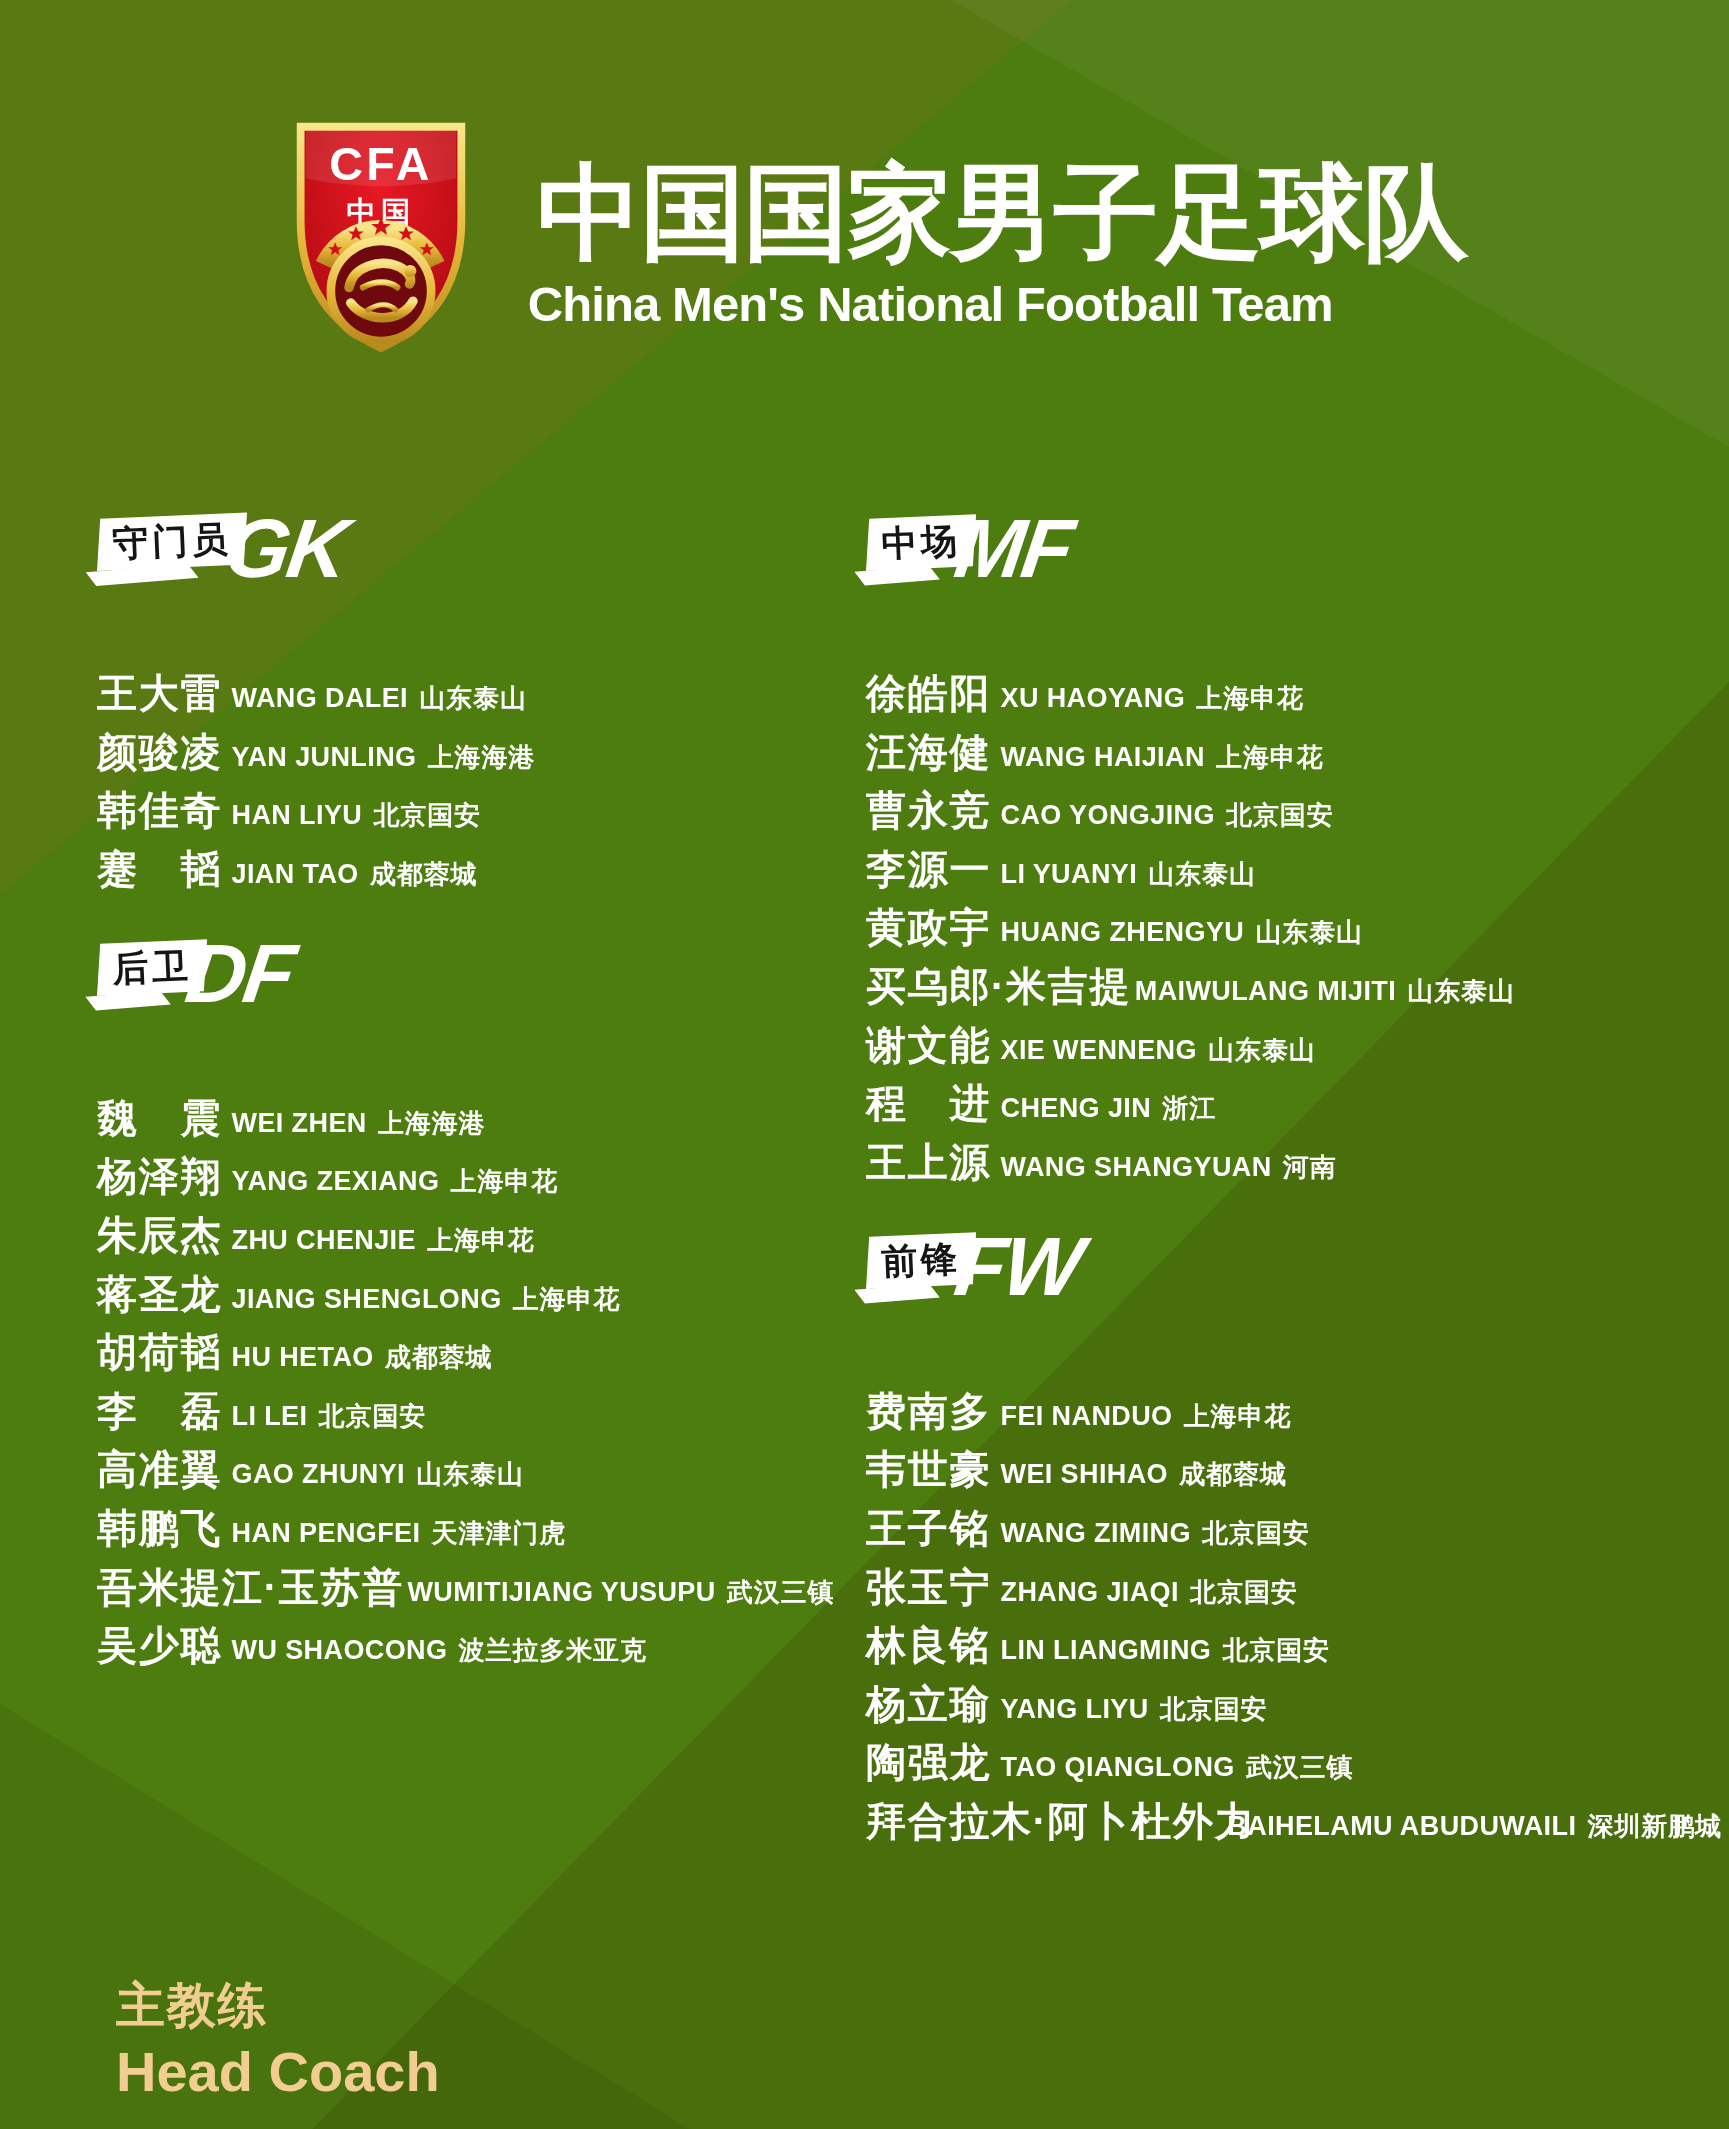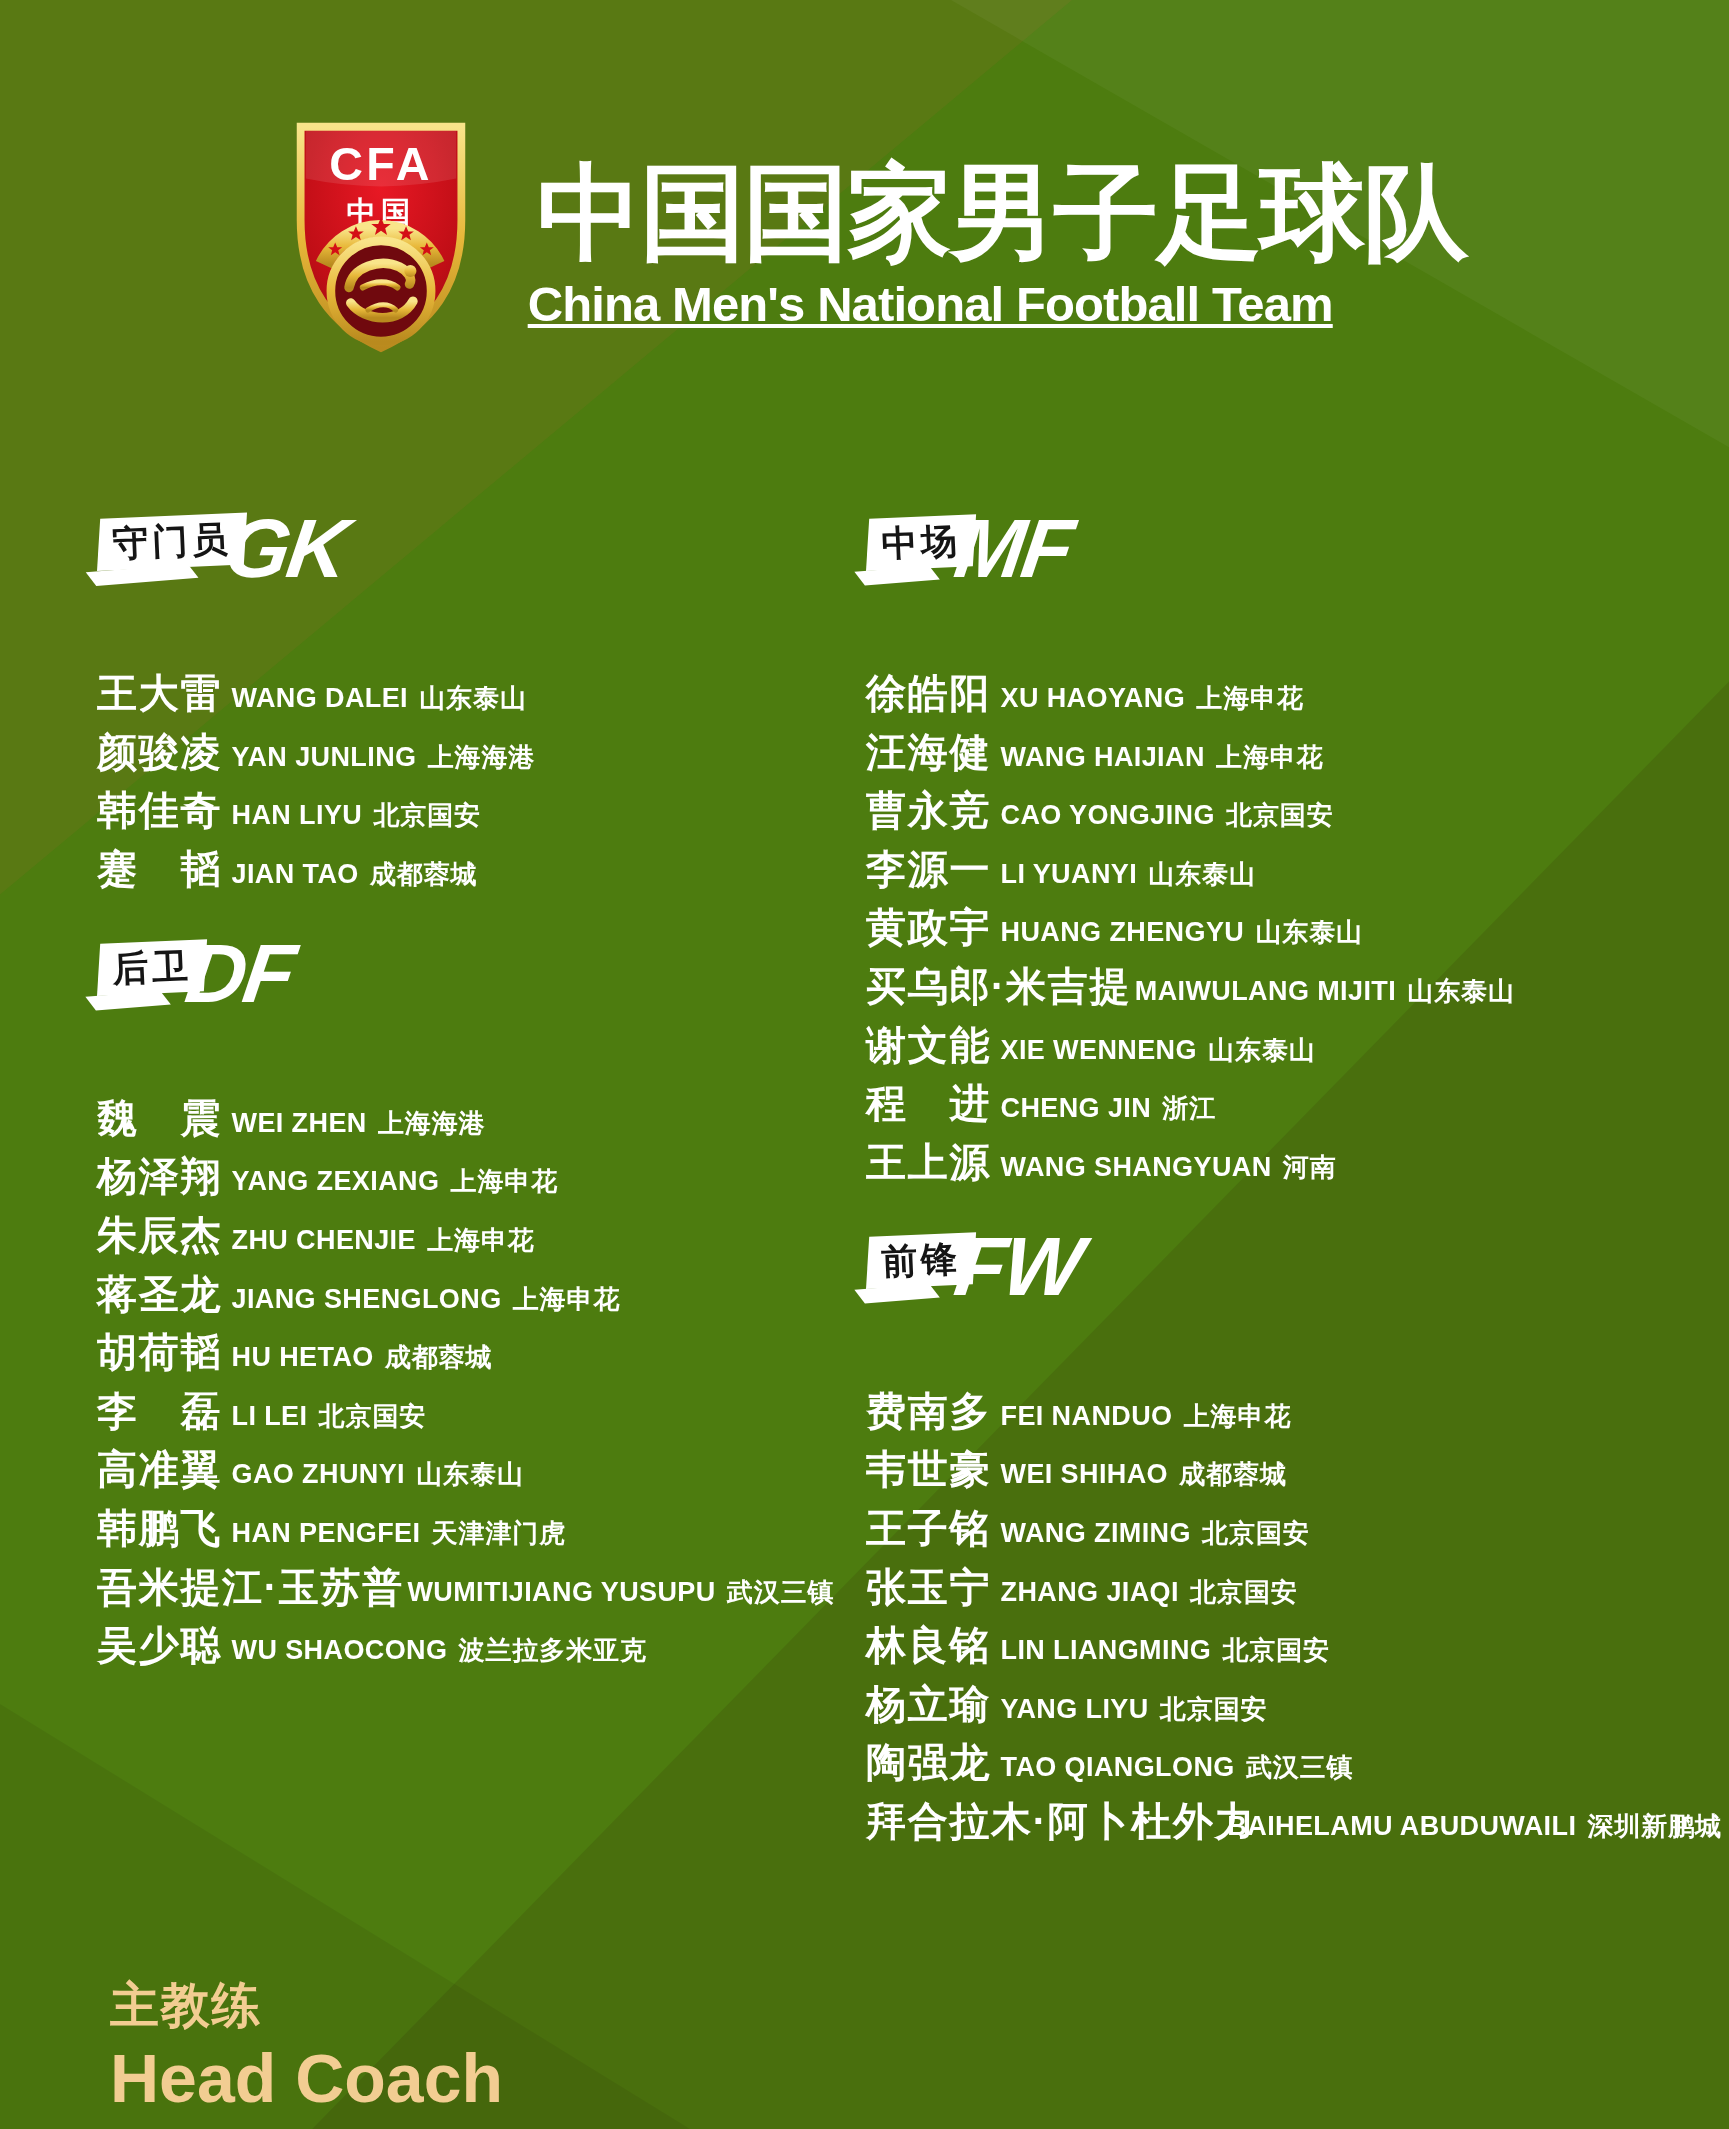--- a/index.html
+++ b/index.html
@@ -18,21 +18,21 @@
 
   
   .crest { position:absolute; left:292px; top:118px; width:178px; height:237px; }
   .titles { position:absolute; left:526px; top:145px; color:#fff; }
   .title-cn {
     margin:11px; font-size:105px; line-height:1.08; font-weight:700;
     letter-spacing:-1.7px; white-space:nowrap;
   }
   .title-en {
     margin:8.6px 0 0 1.7px; font-size:49px; line-height:1; font-weight:700;
-    letter-spacing:-0.9px; white-space:nowrap;text-decoration:underline;
+    letter-spacing:-0.9px; white-space:nowrap;
   }
 
   
   .col { position:absolute; top:519px; }
   .col-left  { left:97px;  width:761px; }
   .col-right { left:866px; width:856px; }
 
   .section + .section { margin-top:88px; }
 
   .sec-header { position:relative; display:flex; align-items:flex-start; height:83px; }
@@ -58,21 +58,21 @@
   .players { list-style:none; margin:28px 0 0; padding:0; }
   .player { display:flex; align-items:baseline; white-space:nowrap; color:#fff; height:50px; margin-bottom:8.6px; }
   .p-name   { font-size:40px; font-weight:700; letter-spacing:1.7px; min-width:131px;margin-top:36px; }
   .p-pinyin { font-size:27px; font-weight:700; margin-left:3.5px; letter-spacing:0.4px; }
   .p-club   { font-size:26px; font-weight:700; margin-left:11.2px; letter-spacing:0.9px; }
 
   
   .coach { position:absolute; left:90px; top:1973px; }
   .coach-line1 { display:flex; align-items:baseline; color:#f2cd92;flex-direction:column; }
   .coach-title-cn { font-size:49px; font-weight:700; letter-spacing:1.7px; }
-  .coach-title-en { font-size:68px; font-weight:700; margin-left:20px; letter-spacing:0; }
+  .coach-title-en { font-size:56px; font-weight:700; margin-left:26px; letter-spacing:0; }
   .coach-line2 { display:flex; align-items:baseline; margin-top:26px; color:#ffffff; }
   .coach-name-cn { font-size:39px; font-weight:700; letter-spacing:1.7px; }
   .coach-name-en { font-size:27px; font-weight:700; letter-spacing:0.4px; }
 </style>
 </head>
 <body>
 
 <div class="poster">
 
   <div class="facet facet-bright-tl"></div>

